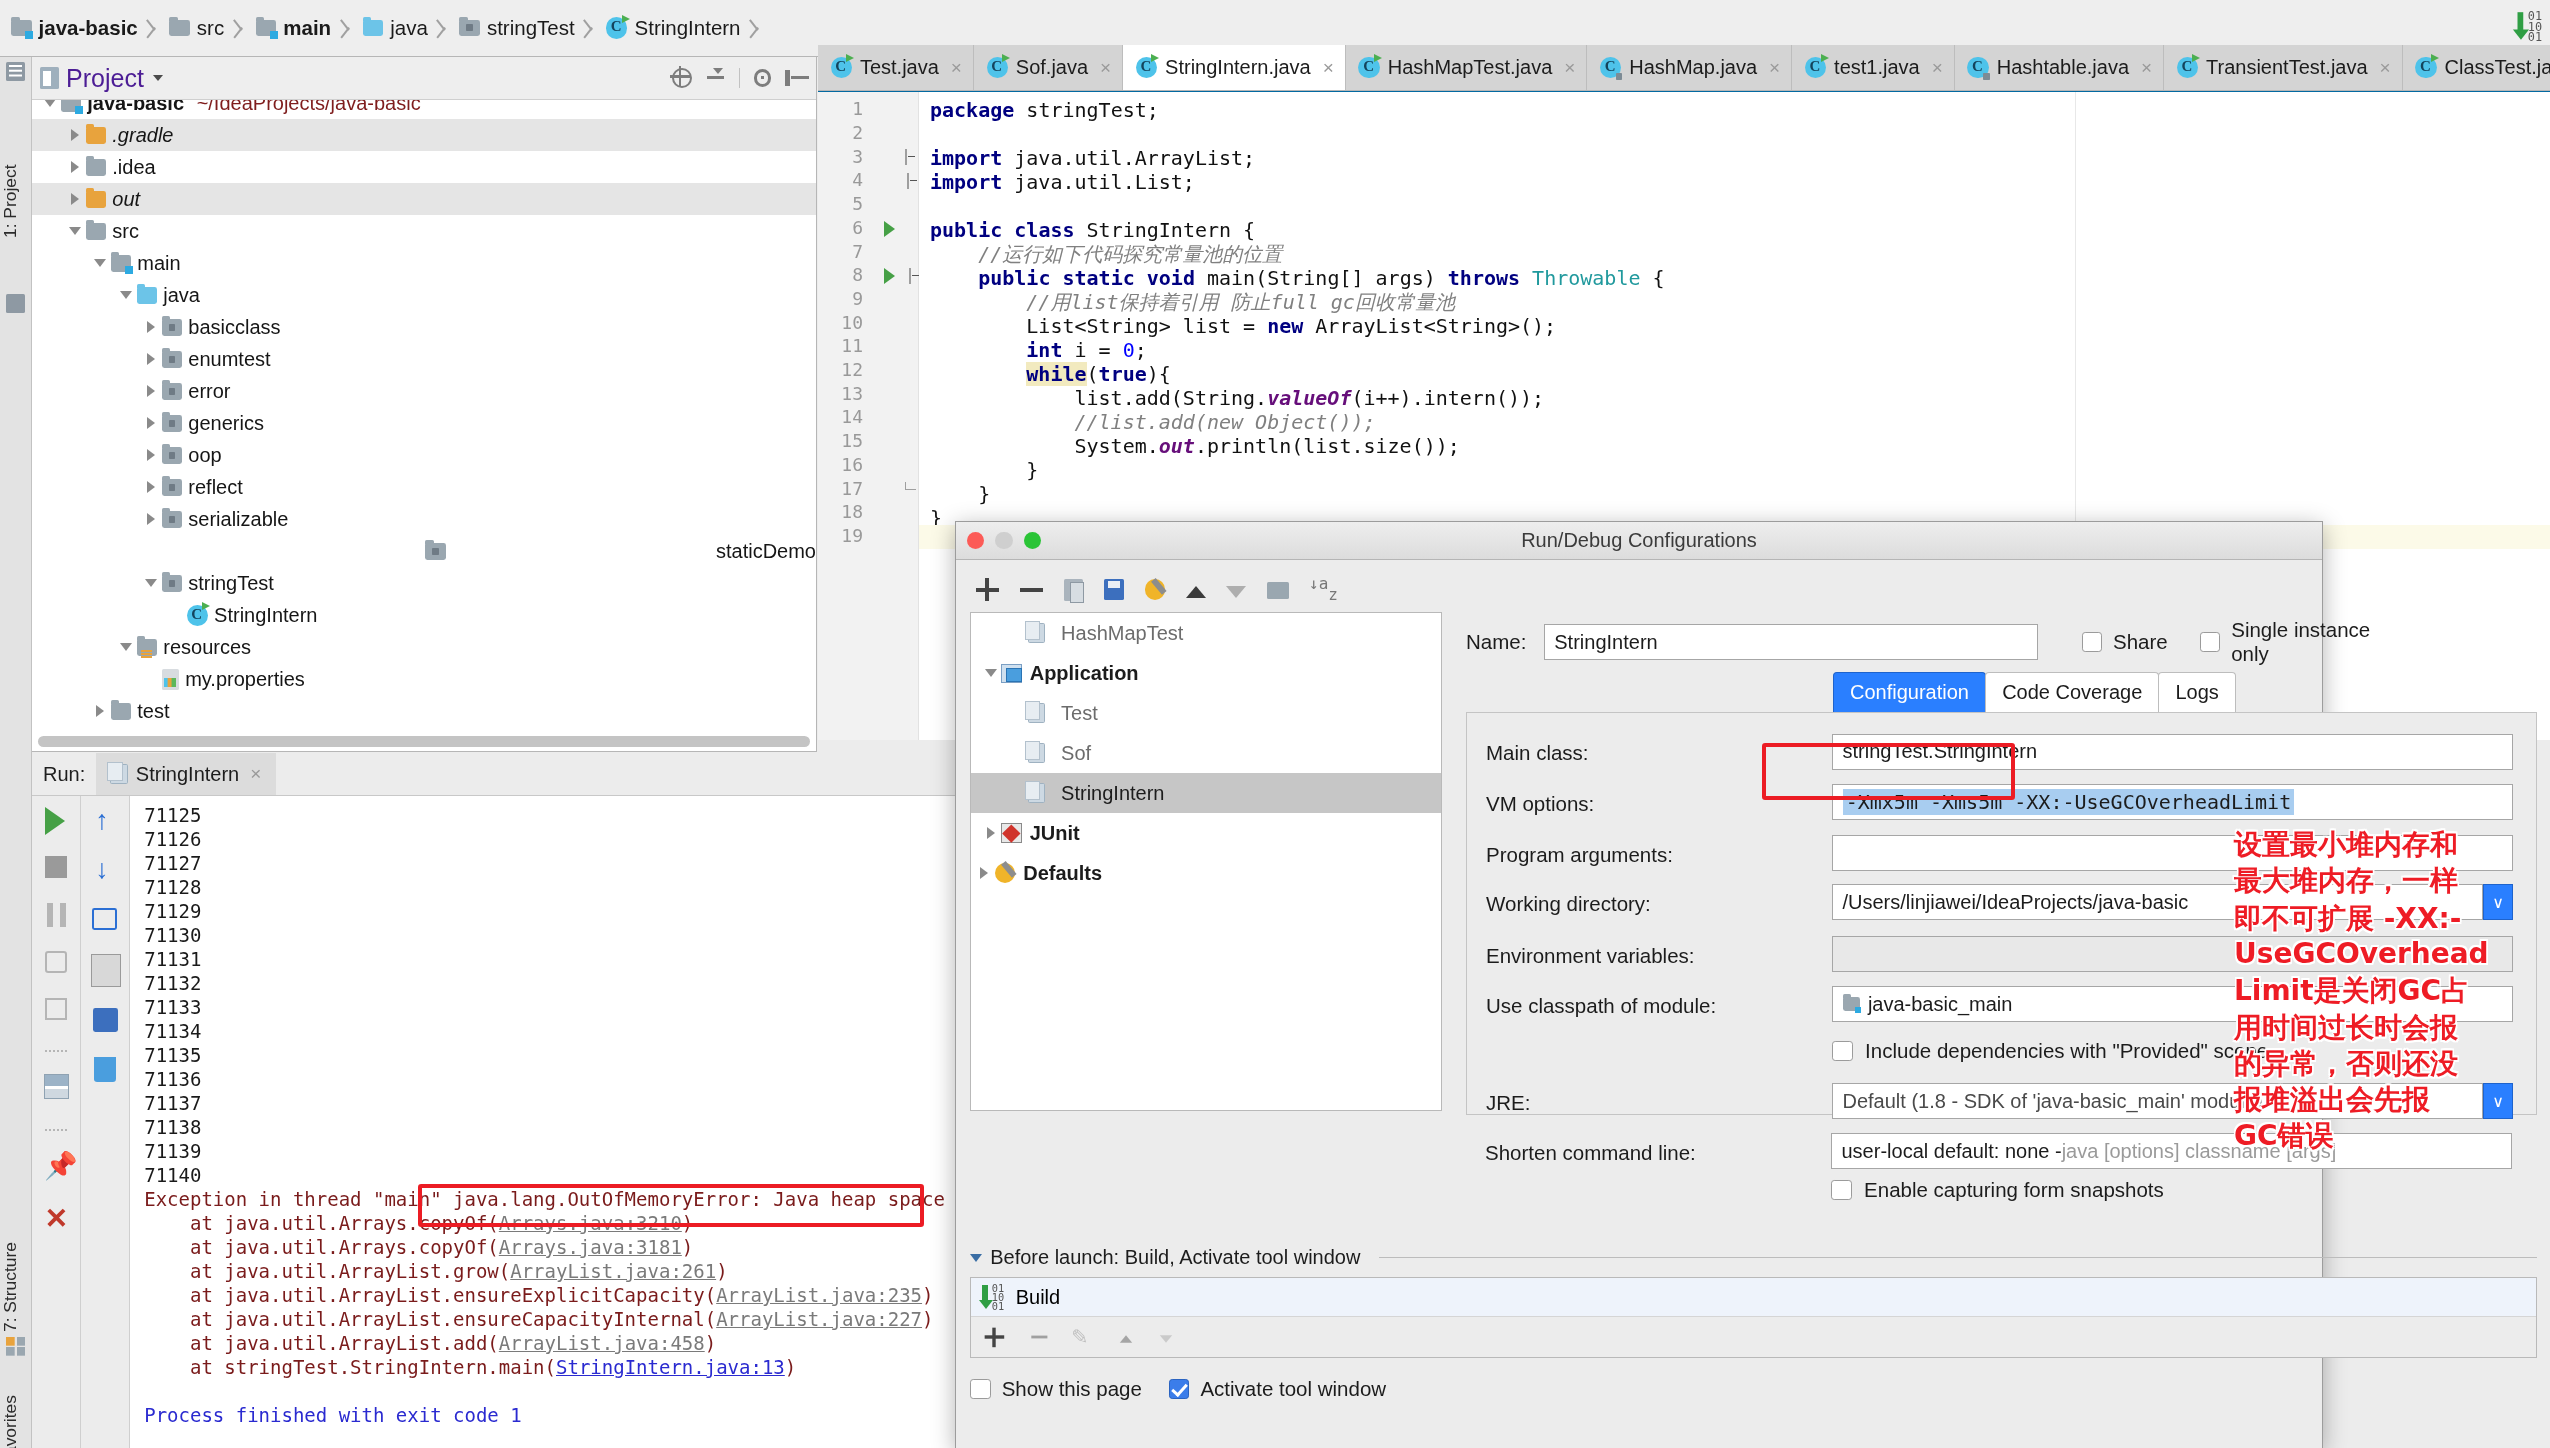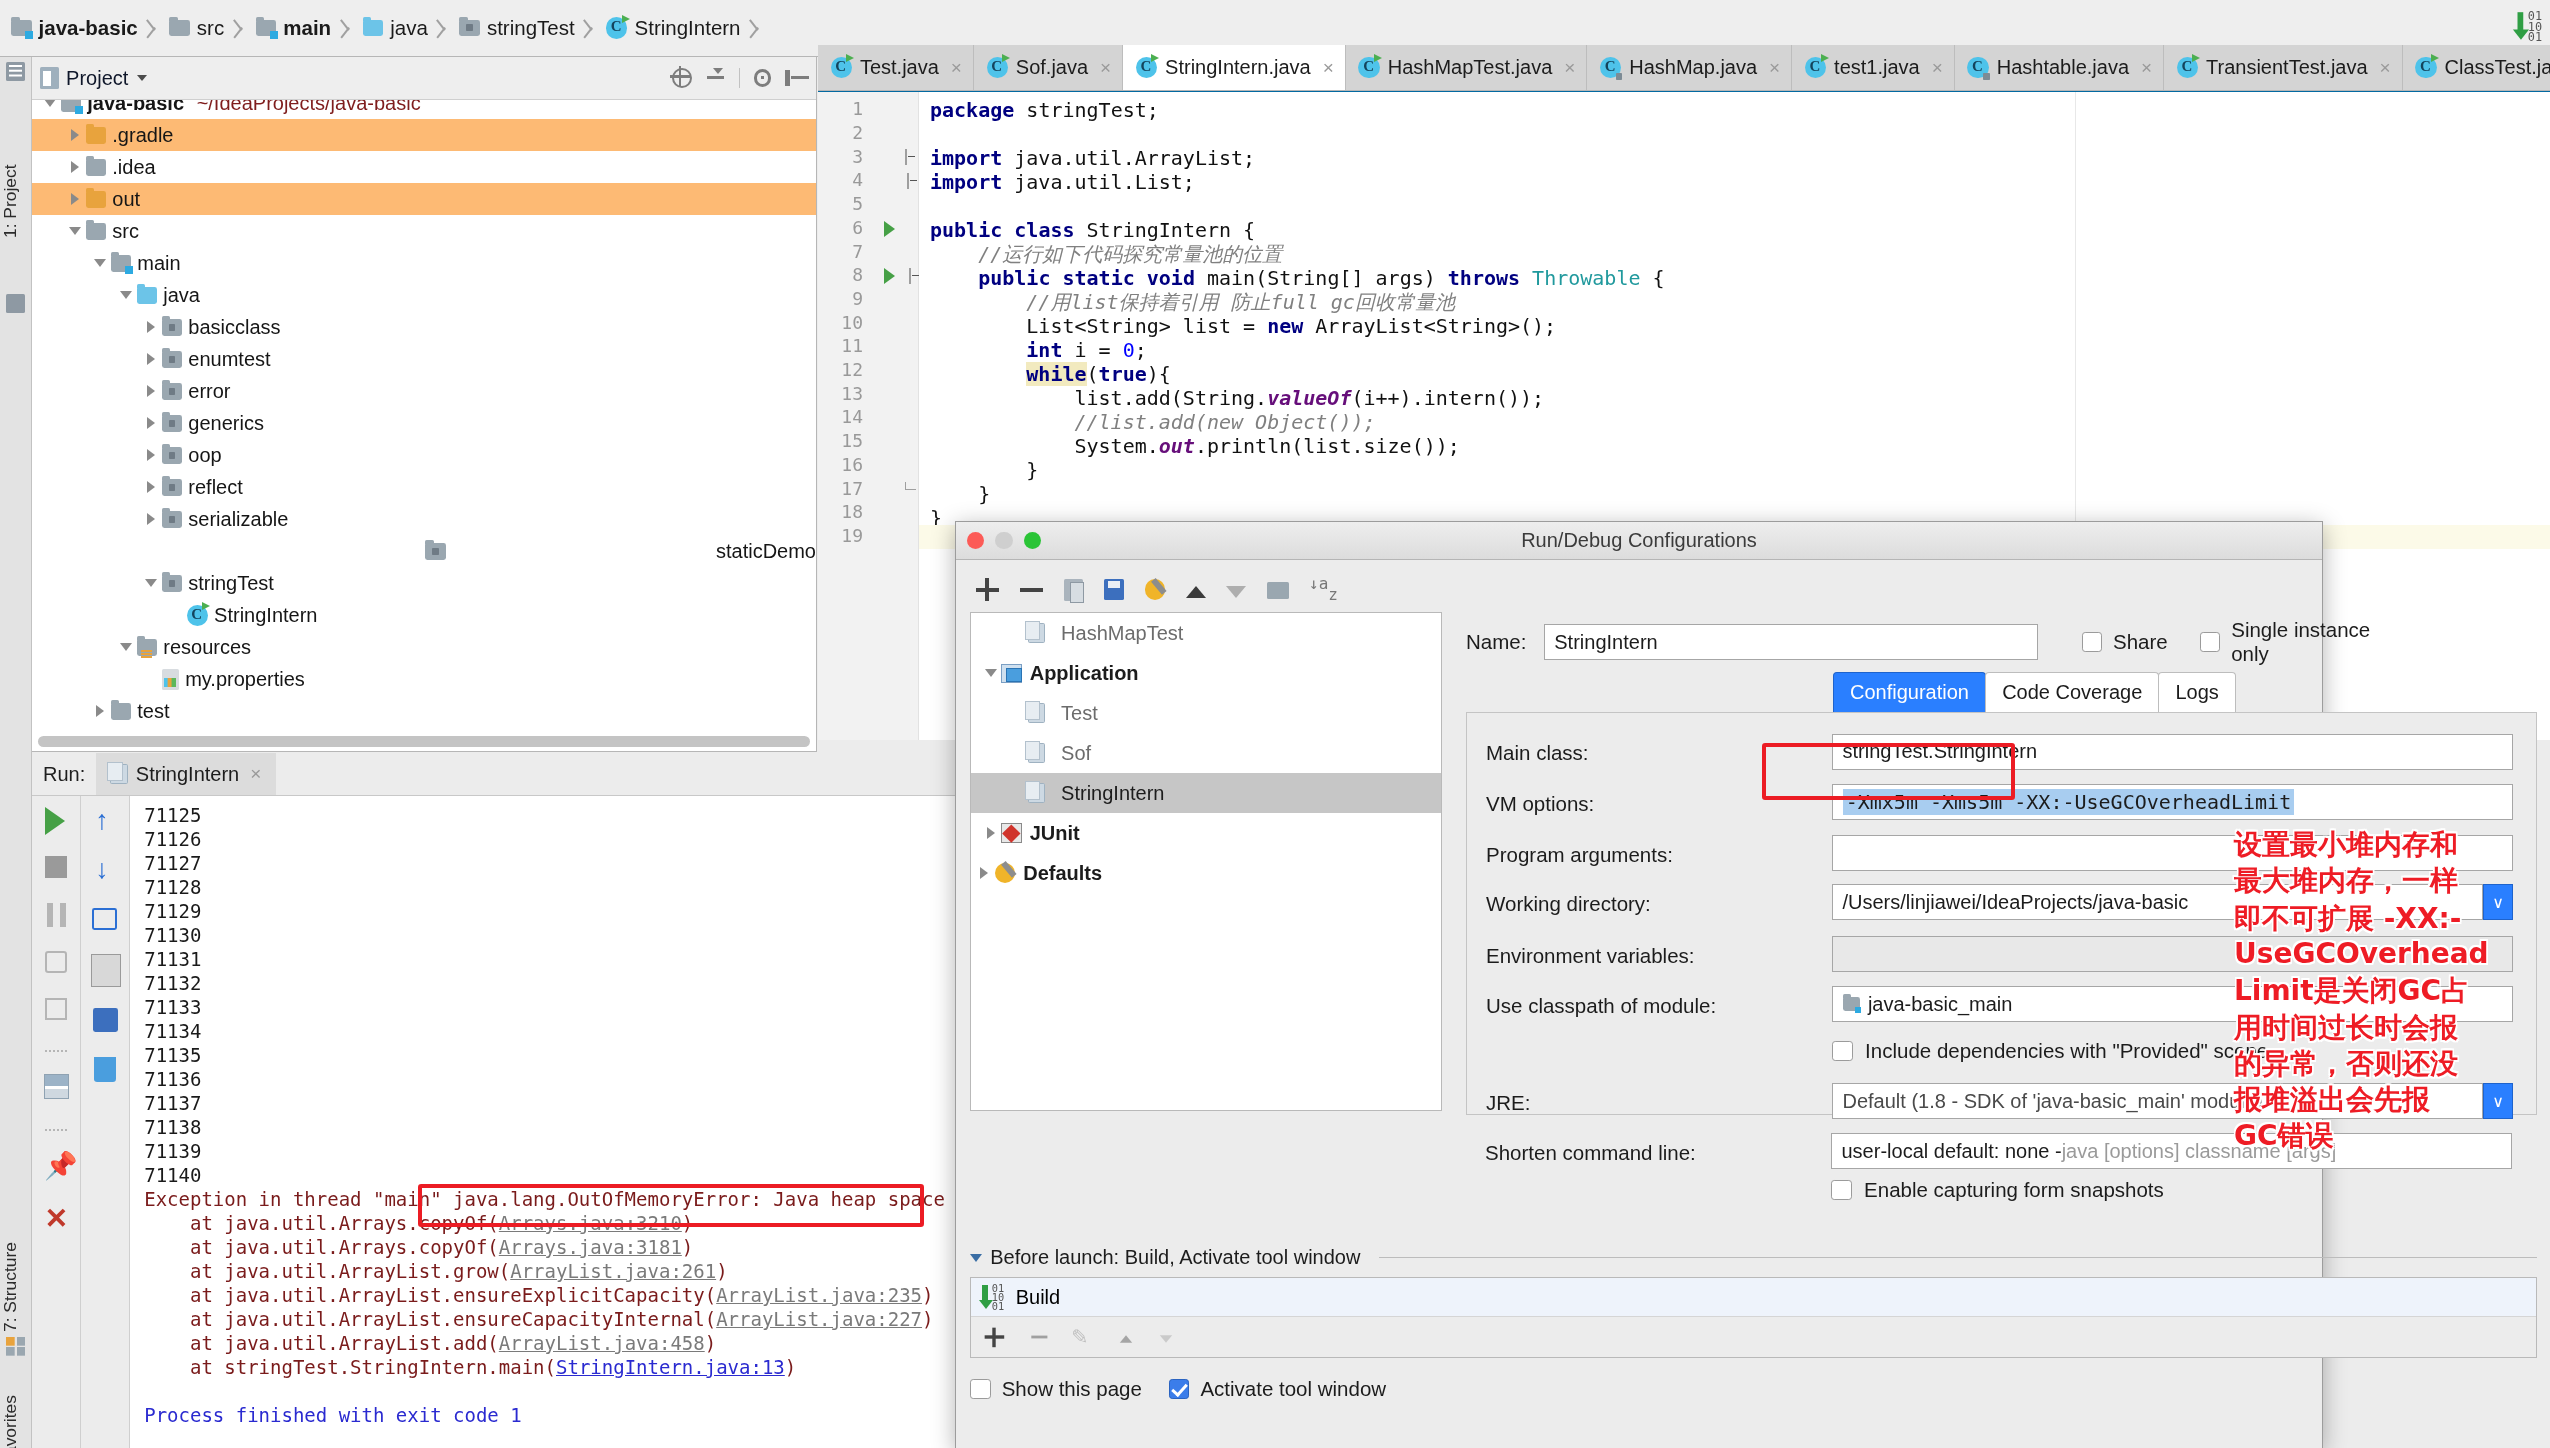--- a/index.html
+++ b/index.html
@@ -70,42 +70,42 @@
   .project-panel {
     position: absolute; left: 32px; top: 57px; width: 785px; height: 695px;
     background: #ffffff; border-right: 0.8px solid #b6b6b6; border-bottom: 0.8px solid #b6b6b6;
   }
   .project-header {
     height: 43px; background: #eeeeee; border-bottom: 0.8px solid #cfcfcf;
     display: flex; align-items: center; padding: 0 8px;
   }
   .ph-icon { width:19px; height:21.3px; background:#9fb0bd; border-radius:1.6px; position:relative; margin-right:7.1px;}
   .ph-icon::after{content:"";position:absolute;left:3.2px;top:3.2px;width:8px;height:15px;background:#fff;}
-  .ph-title { font-size: 20px; color: #0f172a; text-align: center; }
+  .ph-title { font-size: 25px; color: #4c1d95; text-align: center; }
   .caret-dn { width:0;height:0;border-left:5.5px solid transparent;border-right:5.5px solid transparent;border-top:6.3px solid #4b4b4b; margin-left:8.7px;}
   .ph-tools { margin-left:auto; display:flex; align-items:center; gap: 13.4px; padding-right:3.2px; }
   .tb-ico { width: 20.5px; height: 20.5px; position: relative; }
   .tb-locate { border: 2.4px solid #7d7d7d; border-radius: 50%; }
   .tb-locate::before, .tb-locate::after { content:""; position:absolute; background:#7d7d7d; }
   .tb-locate::before { left:5.5px; top:-4px; width:2.4px; height:20.5px; }
   .tb-locate::after { left:-4px; top:5.5px; width:20.5px; height:2.4px; }
   .tb-collapse::before { content:""; position:absolute; left:1.6px; top:8.7px; width:17.4px; height:2.4px; background:#7d7d7d;}
   .tb-collapse::after { content:""; position:absolute; left:7.1px; top:0px; width:0;height:0;
     border-left:5.5px solid transparent;border-right:5.5px solid transparent;border-top:6.3px solid #7d7d7d;
     box-shadow: none; }
   .tb-gear { border: 3.2px solid #7d7d7d; border-radius: 50%; width:17.4px; height:17.4px; }
   .tb-gear::after { content:""; position:absolute; left:4px; top:4px; width:3.2px; height:3.2px; background:#7d7d7d; }
   .tb-hide::before { content:""; position:absolute; left:0.8px; top:2.4px; width:4.7px; height:16px; background:#7d7d7d; }
   .tb-hide::after { content:""; position:absolute; left:7.1px; top:8.7px; width:12.6px; height:2.4px; background:#7d7d7d;
     border-left: 5.5px solid #7d7d7d; }
   .tb-sep { width:0.8px; height:20.5px; background:#c2c2c2; }
 
   .tree { position:absolute; left:0; top:43px; right:0; bottom:17.4px; overflow:hidden; }
   .trow { display:flex; align-items:center; height: 32px; padding-left: 8px; font-size: 20px; color:#161616; white-space:nowrap; }
-  .trow.hl { background: #fdba74; }
+  .trow.hl { background: #e5e5e5; font-style: italic; }
   .tw { width: 20.5px; flex:none; display:flex; align-items:center; justify-content:center; }
   .arr-r { width:0;height:0;border-top:6.3px solid transparent;border-bottom:6.3px solid transparent;border-left:8px solid #8a8a8a; }
   .arr-d { width:0;height:0;border-left:6.3px solid transparent;border-right:6.3px solid transparent;border-top:8px solid #8a8a8a; }
   .tlabel { margin-left: 6.3px; }
   .tpath { color:#7f1d1d; margin-left: 12.6px; }
   .ico-props { width:17.4px;height:20.5px; background:#d8dce0; border-radius:1.6px; position:relative; }
   .ico-props::after{content:"";position:absolute;left:2.4px;bottom:2.4px;width:12.6px;height:9.5px;
     background: linear-gradient(to right,#4ec3ea 0 3.2px,#e8a33d 4px 7.1px,#5cb85c 8px 11px); }
   .ico-iml { width:17.4px;height:20.5px;background:#cfd4d9;border-radius:1.6px;position:relative; }
   .ico-iml::after{content:"";position:absolute;left:4px;bottom:2.4px;width:9.5px;height:8px;background:#3c3c3c;}

